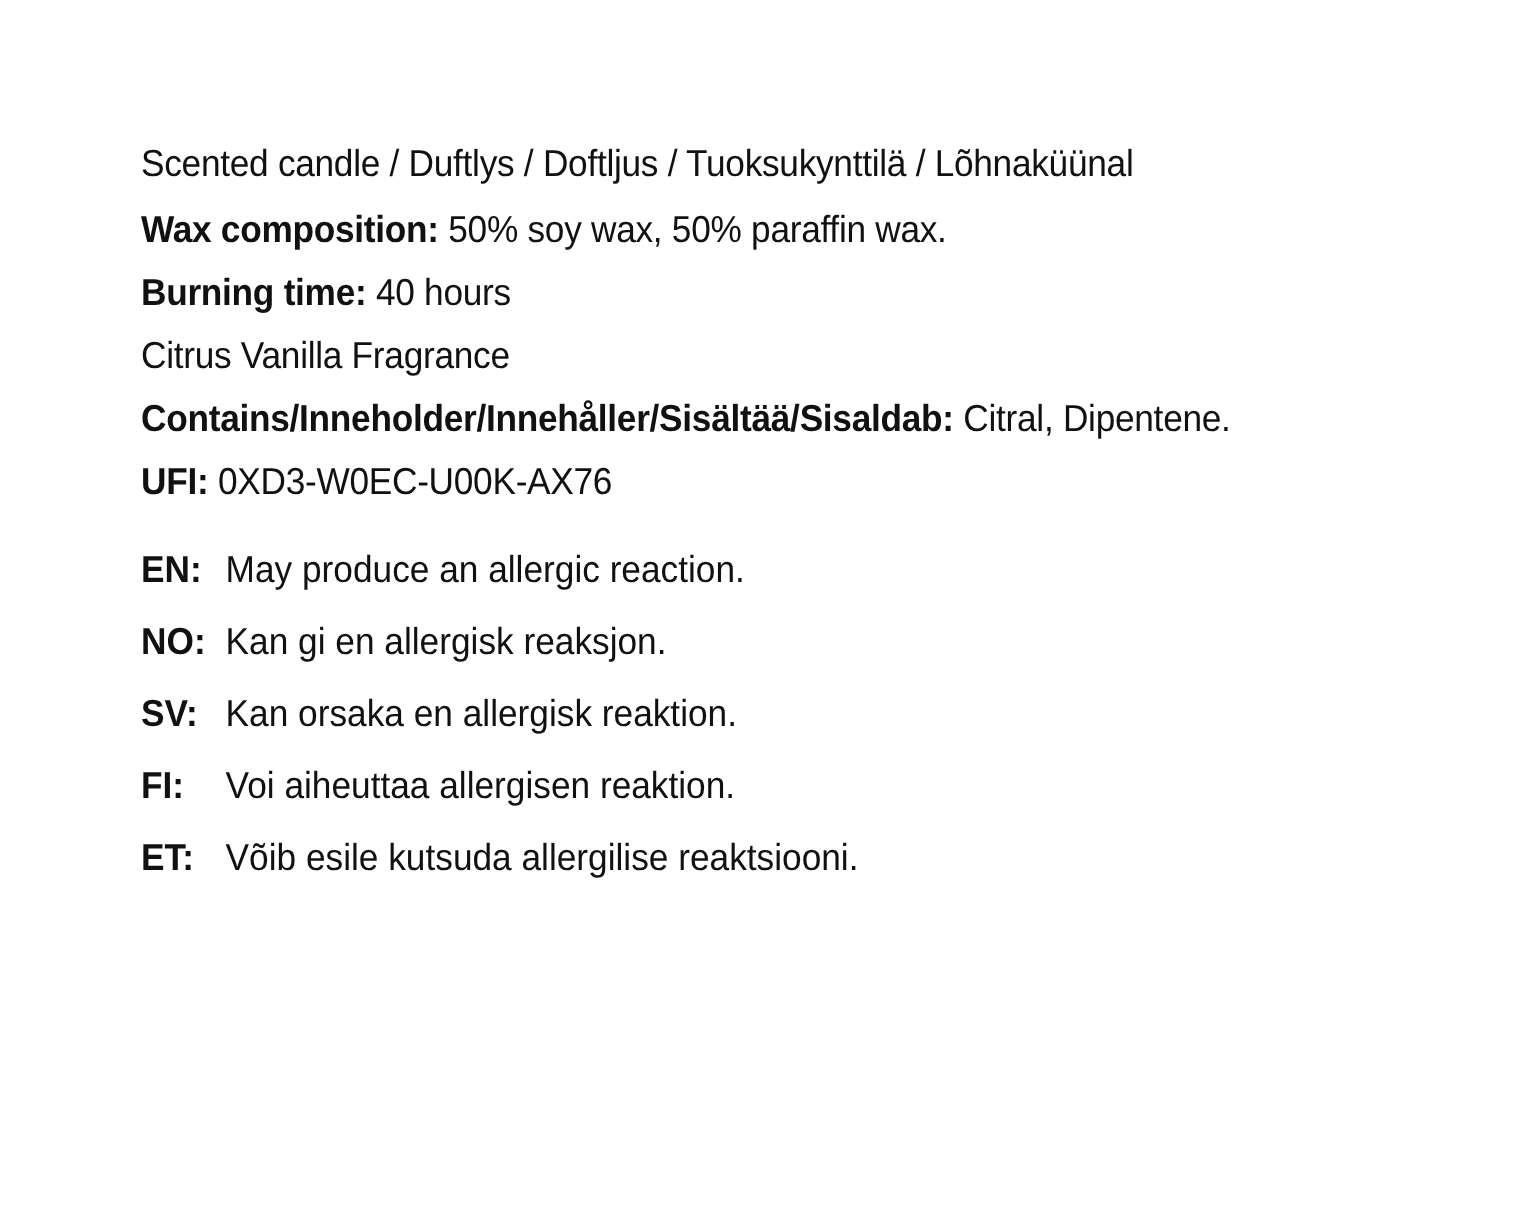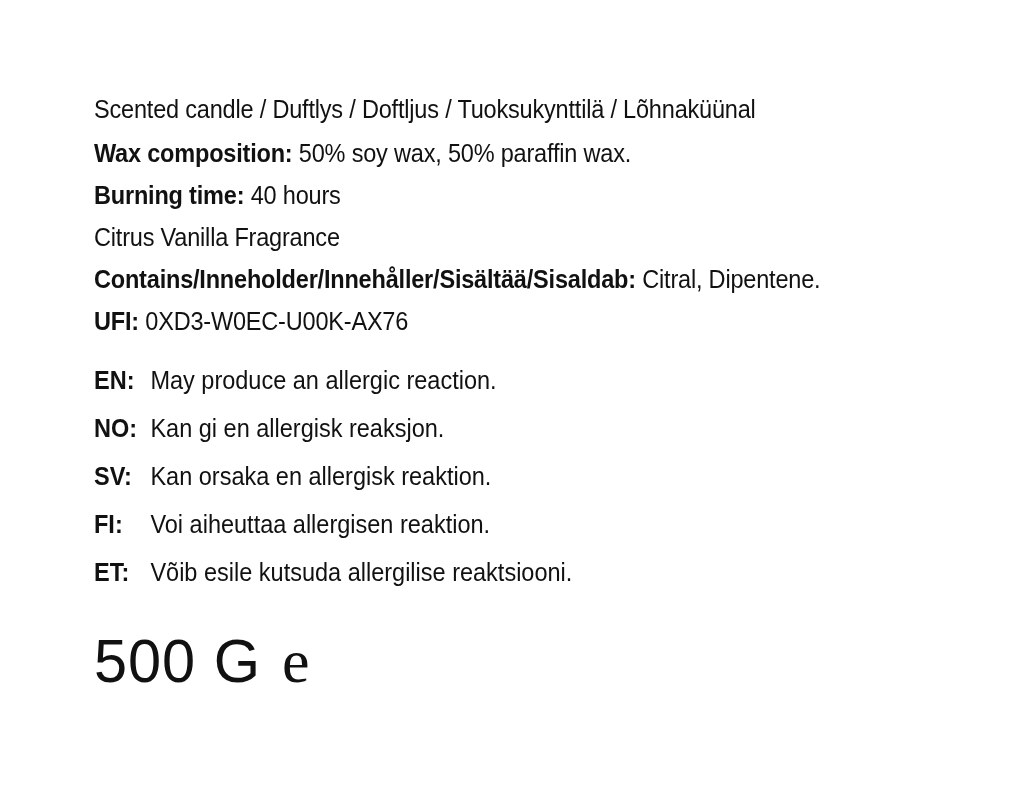--- a/index.html
+++ b/index.html
@@ -152,18 +152,14 @@
     <div class="lang-row">
       <span class="lang-code">FI:</span>
       <span class="lang-text">Voi aiheuttaa allergisen reaktion.</span>
     </div>
     <div class="lang-row">
       <span class="lang-code">ET:</span>
       <span class="lang-text">Võib esile kutsuda allergilise reaktsiooni.</span>
     </div>
   </div>
 
-  <div class="weight-row">
-    <span class="weight-value">500 G</span>
-    <span class="emark">e</span>
-  </div>
 
 </div>
 
 </body></html>

